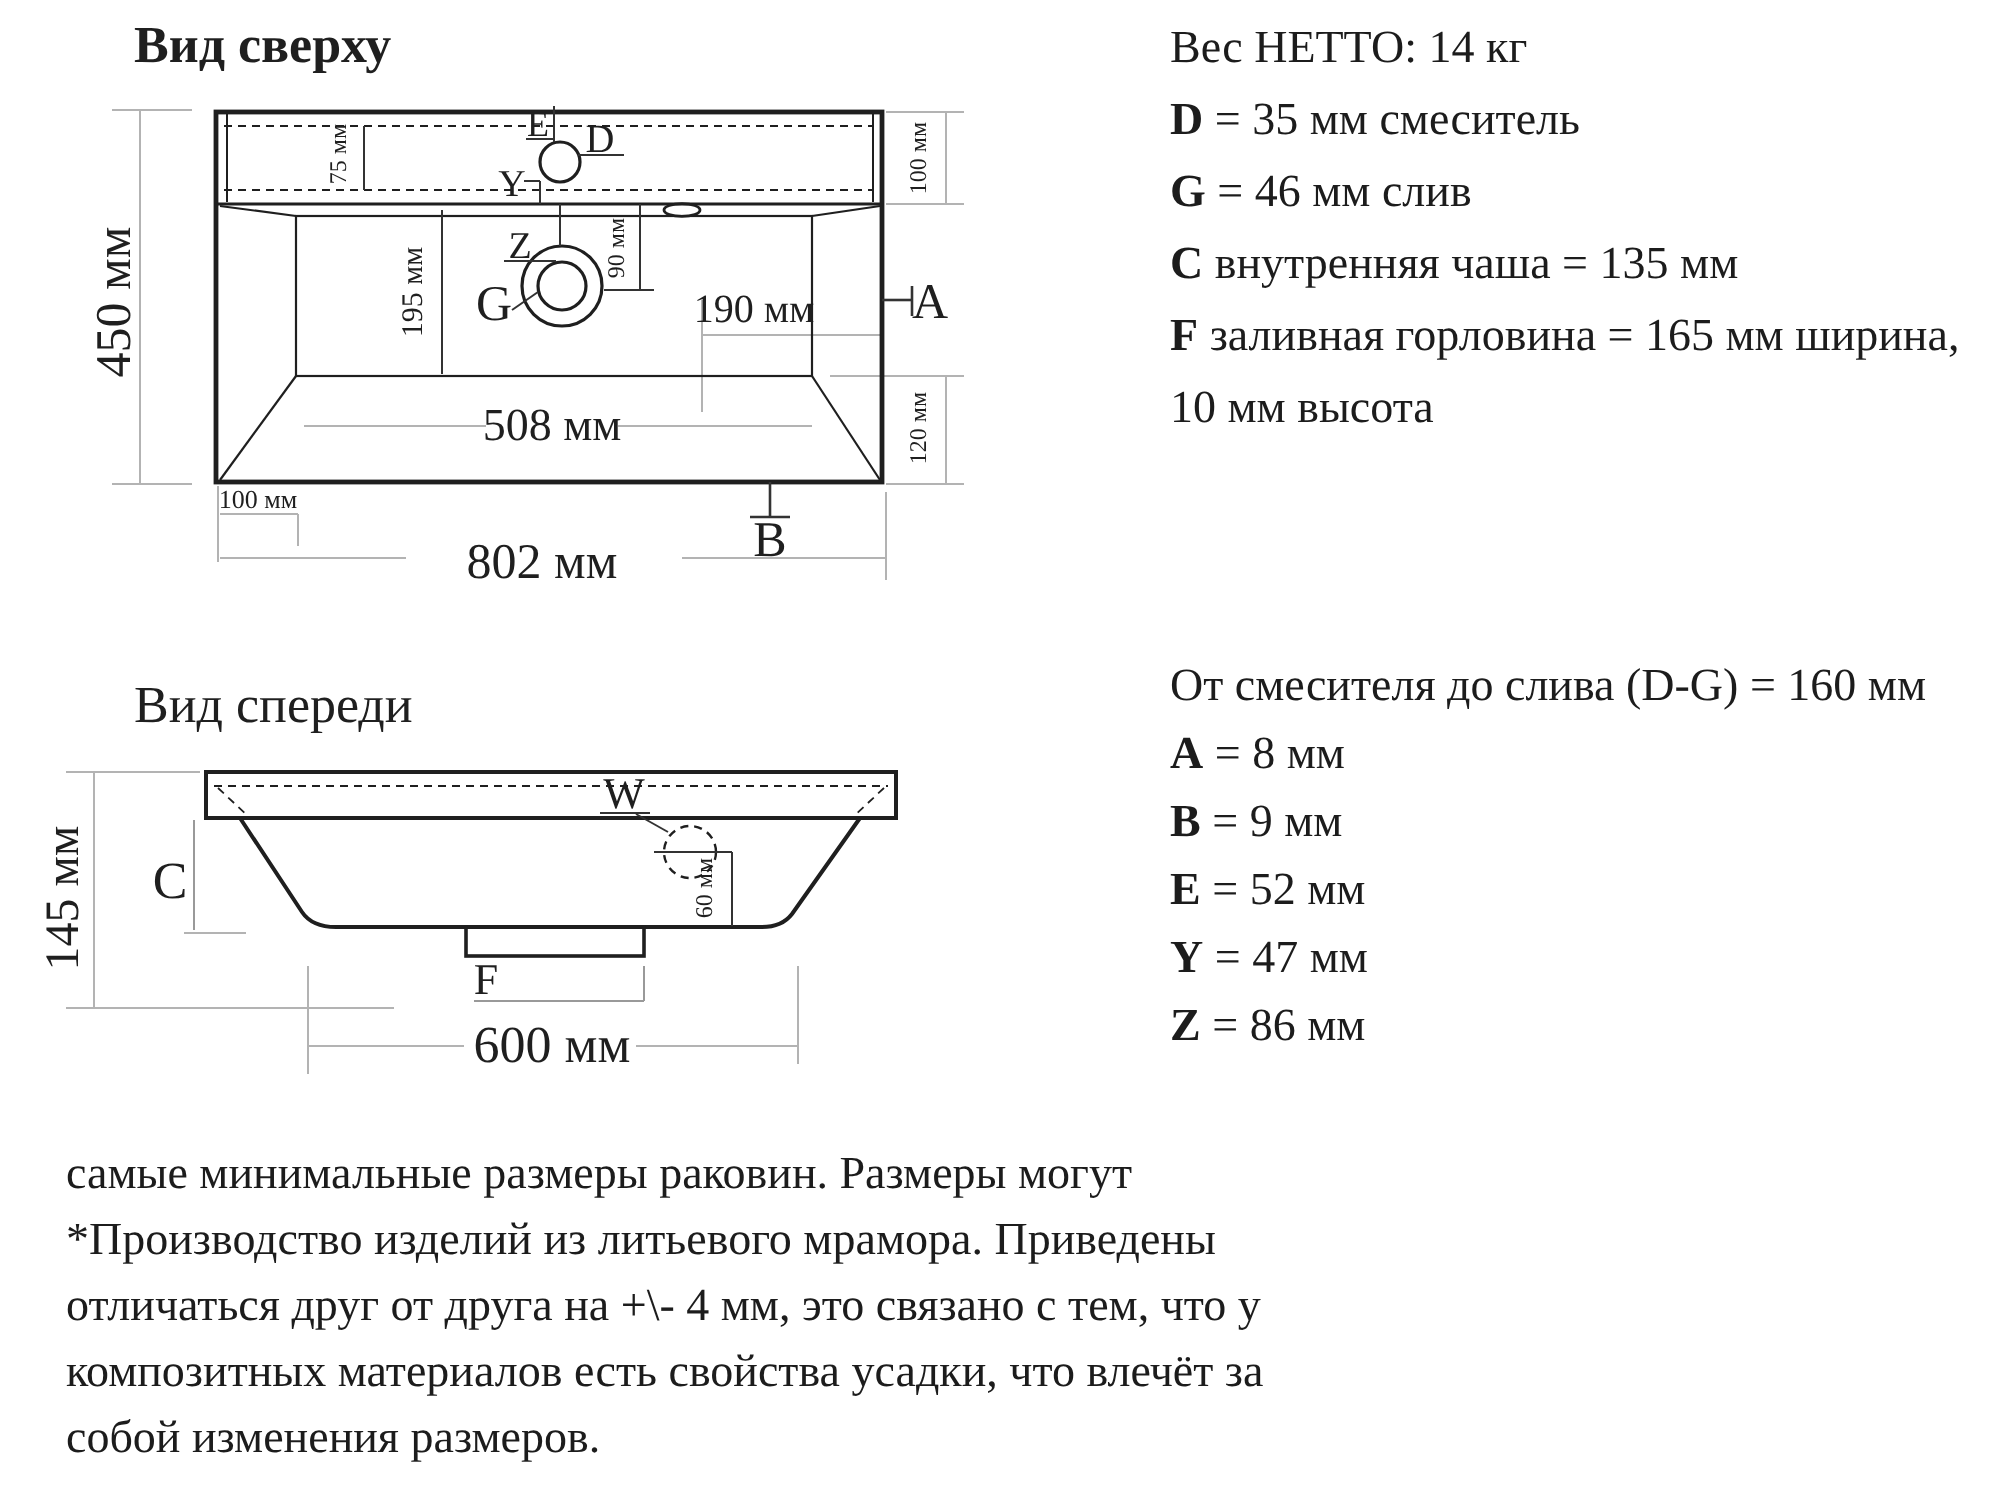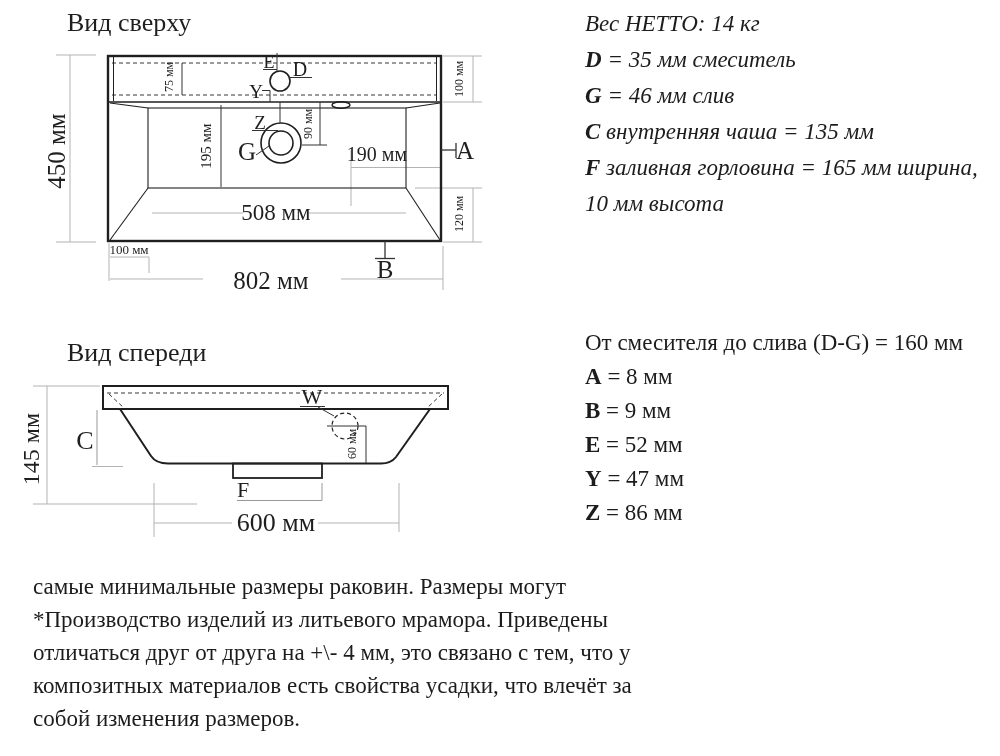--- a/index.html
+++ b/index.html
@@ -2,32 +2,32 @@
 <html><head>
 <meta charset="utf-8">
 <style>
   html,body{margin:0;padding:0;background:#ffffff;}
   .page{position:relative;width:1000px;height:756px;background:#ffffff;overflow:hidden;
         font-family:"Liberation Serif", serif;color:#1a1a1a;}
   .view-title{position:absolute;font-size:26px;color:#1f1f1f;white-space:nowrap;}
   .drawing{position:absolute;}
   svg text{font-family:"Liberation Serif", serif;fill:#1f1f1f;}
   .specs{position:absolute;left:585px;width:410px;font-size:23px;color:#1c1c1c;}
-  .specs-top{top:6px;line-height:36px;font-style:italic;}
+  .specs-top{top:6px;line-height:36px;}
   .specs-bottom{top:326px;line-height:34px;}
   .spec-line b{font-weight:bold;}
   .footnote{position:absolute;left:33px;top:570px;width:600px;font-size:23px;
             line-height:33px;color:#1c1c1c;}
 </style>
 </head>
 <body>
 
 <div class="page">
 
-  <div class="view-title" style="left:67px;top:8px;">Вид сверху</div>
+  <div class="view-title" style="left:67px;top:8px;font-weight:bold;">Вид сверху</div>
 
   <svg class="drawing" style="left:40px;top:40px;" width="460" height="260" viewBox="40 40 460 260">
 
     <g stroke="#b3b3b3" stroke-width="1">
 
       <line x1="70" y1="55" x2="70" y2="242"></line>
       <line x1="56" y1="55" x2="96" y2="55"></line>
       <line x1="56" y1="242" x2="96" y2="242"></line>
 
       <line x1="473" y1="56" x2="473" y2="102"></line>

